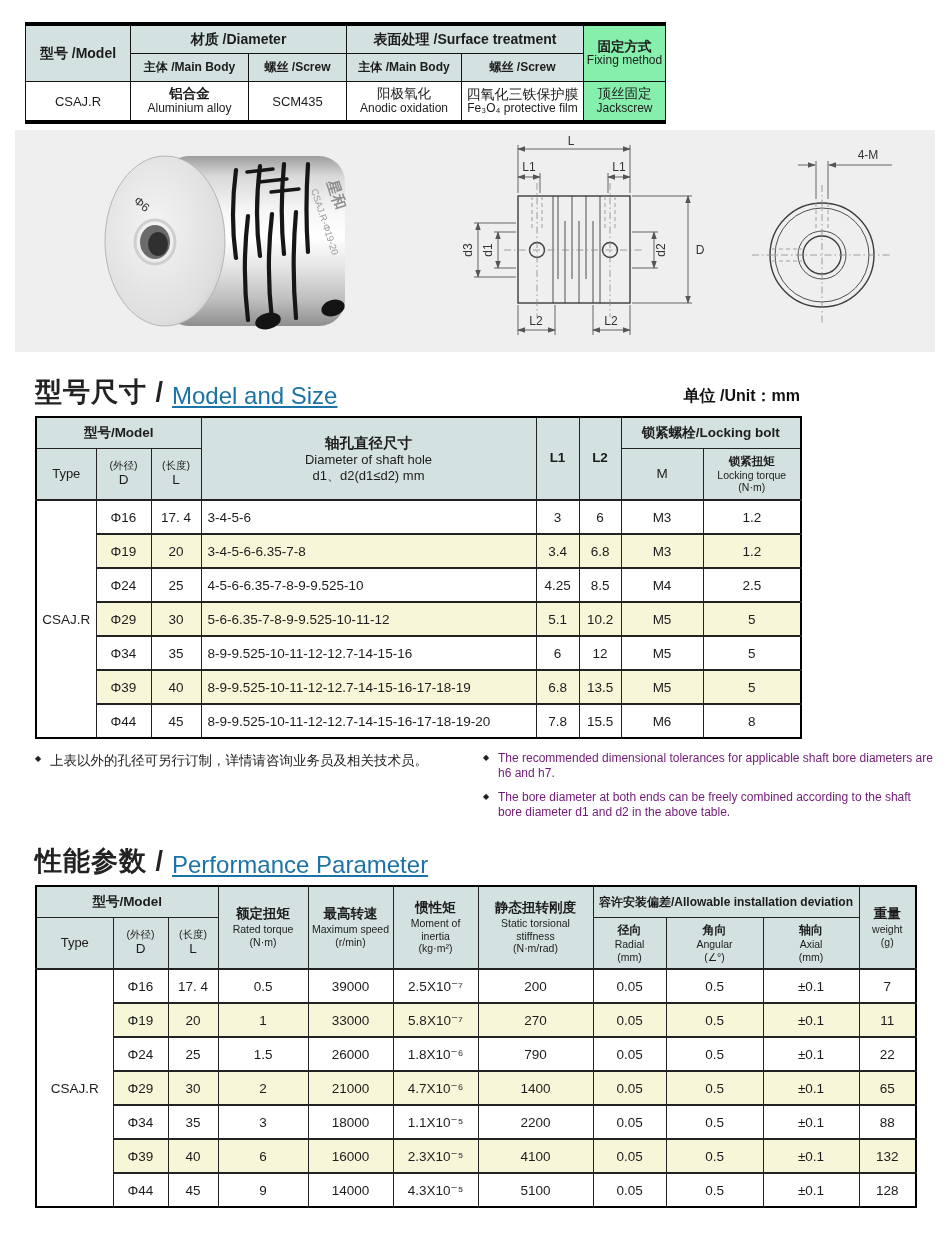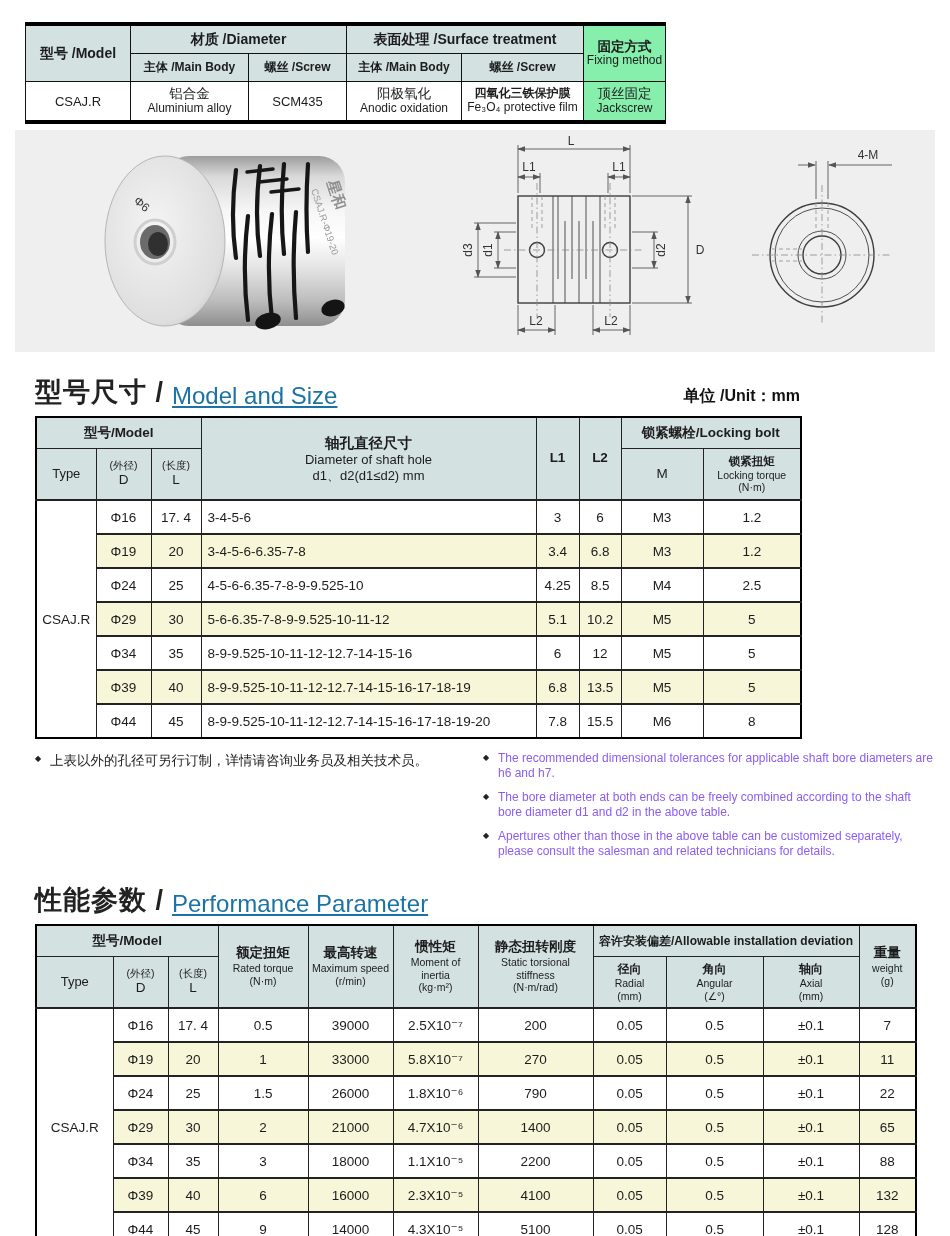--- a/index.html
+++ b/index.html
@@ -46,21 +46,21 @@
   .dt td.model-span{font-size:14px;}
 
   
   .notes{margin:12px 0 0 35px;width:900px;display:flex;}
   .notes ul{list-style:none;margin:0;padding:0;}
   .notes .ncn{width:448px;}
   .notes .nen{width:452px;}
   .notes li{position:relative;padding-left:15px;margin-bottom:11px;}
   .notes li:before{content:"◆";position:absolute;left:0;top:2px;font-size:8px;color:#222;}
   .notes .ncn li{font-size:13.5px;line-height:1.45;color:#222;}
-  .notes .nen li{font-size:12px;line-height:1.25;color:#8b5cf6;margin-bottom:9px;}
+  .notes .nen li{font-size:12px;line-height:1.25;color:#701a75;margin-bottom:9px;}
 
   .dim{stroke:#555;stroke-width:0.9;fill:none;}
   .part{stroke:#3d3d3d;stroke-width:1.4;fill:none;}
   .thin{stroke:#3d3d3d;stroke-width:0.9;fill:none;}
   .cl{stroke:#888;stroke-width:0.8;stroke-dasharray:7 3 1.5 3;fill:none;}
   .hid{stroke:#999;stroke-width:0.9;stroke-dasharray:4 3;fill:none;}
   .dtxt{font-size:12px;fill:#333;font-family:"Liberation Sans","DejaVu Sans",sans-serif;}
 </style>
 </head>
 <body>
@@ -88,30 +88,30 @@
     </tr>
     <tr class="h2">
       <td class="hd" style="font-size:12px;font-weight:700"><span>主体 /Main Body</span></td>
       <td class="hd" style="font-size:12px;font-weight:700"><span>螺丝 /Screw</span></td>
       <td class="hd" style="font-size:12px;font-weight:700"><span>主体 /Main Body</span></td>
       <td class="hd" style="font-size:12px;font-weight:700"><span>螺丝 /Screw</span></td>
     </tr>
     <tr class="dr">
       <td><span>CSAJ.R</span></td>
       <td class="two">
-        <span class="l1" style="font-weight:400">铝合金</span>
+        <span class="l1" style="font-weight:700">铝合金</span>
         <span class="l2">Aluminium alloy</span>
       </td>
       <td><span>SCM435</span></td>
       <td class="two">
         <span class="l1" style="font-weight:400">阳极氧化</span>
         <span class="l2">Anodic oxidation</span>
       </td>
       <td class="two">
-        <span class="l1" style="font-weight:700;font-size:12px">四氧化三铁保护膜</span>
+        <span class="l1" style="font-weight:400;font-size:14px">四氧化三铁保护膜</span>
         <span class="l2">Fe₃O₄ protective film</span>
       </td>
       <td class="yellow two">
         <span class="l1" style="font-weight:400">顶丝固定</span>
         <span class="l2">Jackscrew</span>
       </td>
     </tr>
   </tbody>
     </table>
 
@@ -383,21 +383,20 @@
   </tbody>
     </table>
 
   <div class="notes">
     <ul class="ncn">
       <li>上表以外的孔径可另行订制，详情请咨询业务员及相关技术员。</li>
     </ul>
     <ul class="nen">
       <li>The recommended dimensional tolerances for applicable shaft bore diameters are h6 and h7.</li>
       <li>The bore diameter at both ends can be freely combined according to the shaft bore diameter d1 and d2 in the above table.</li>
-      <li>Apertures other than those in the above table can be customized separately, please consult the salesman and related technicians for details.</li>
     </ul>
   </div>
 
   <div class="sec-title w2" style="margin-top:14px">
     <span class="t-cn">性能参数 /</span>
     <span class="t-en">Performance Parameter</span>
   </div>
 
   <table class="dt" style="width:880px">
     <colgroup>

